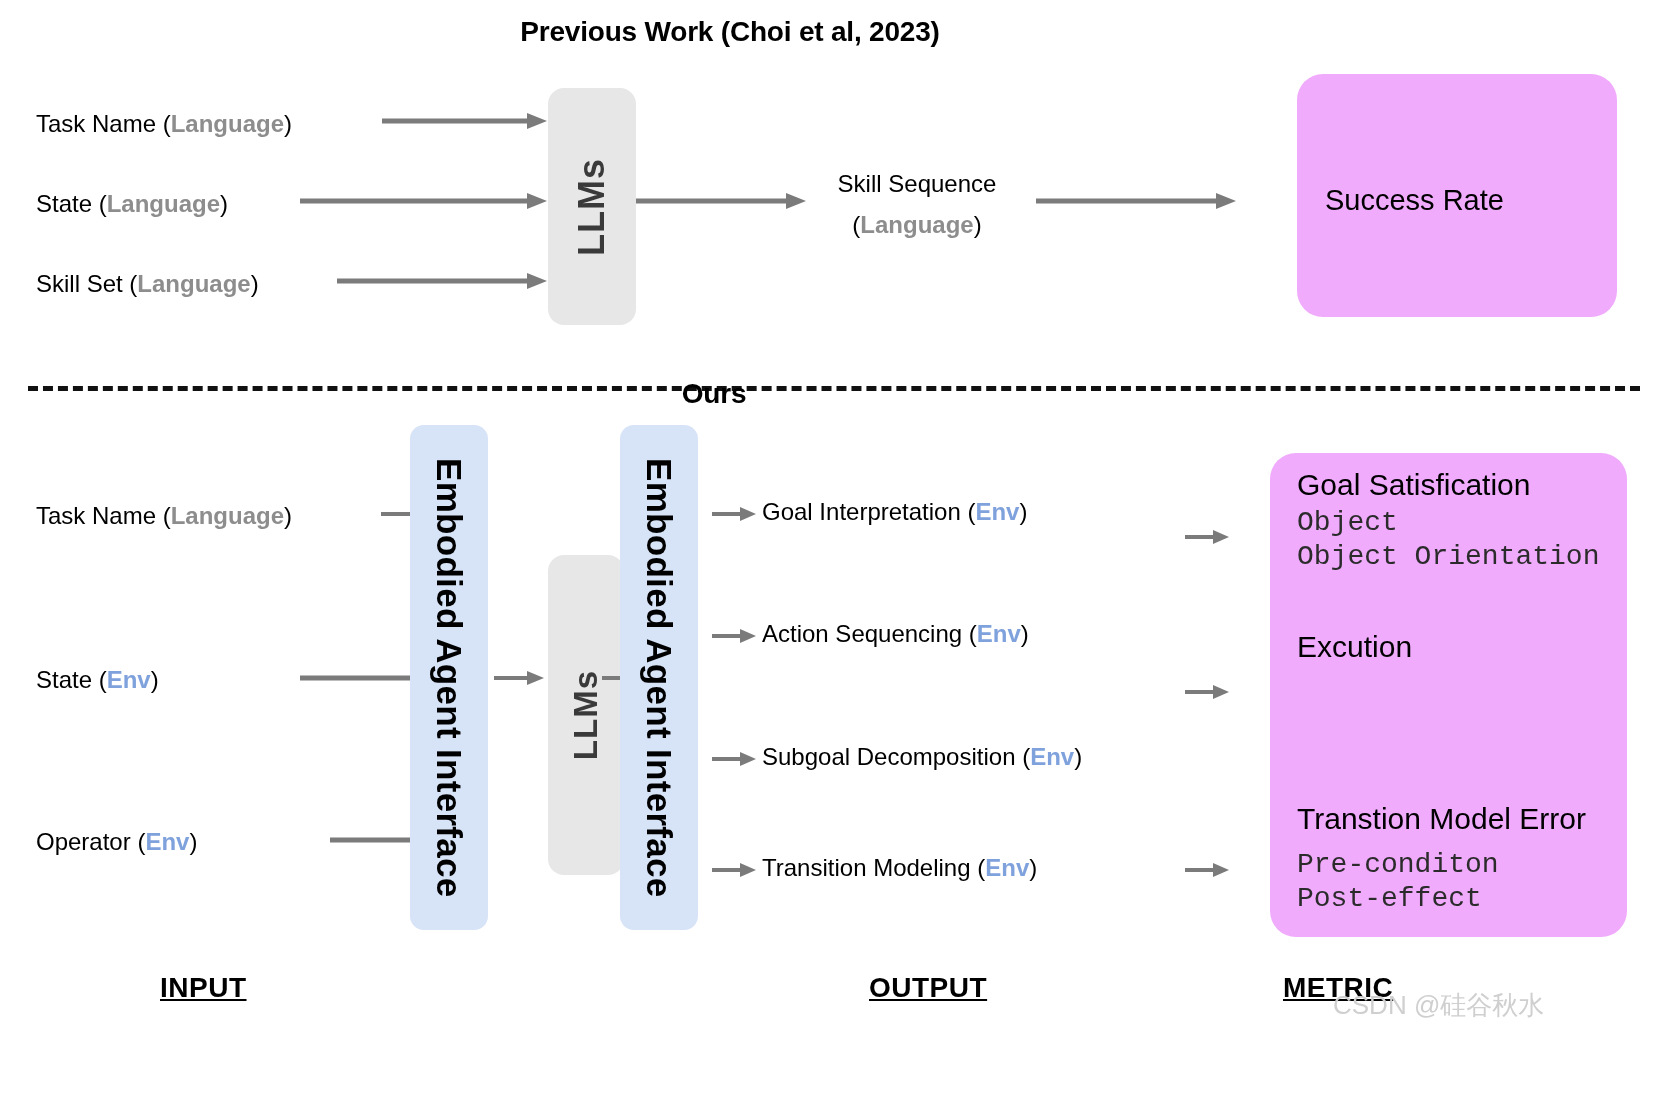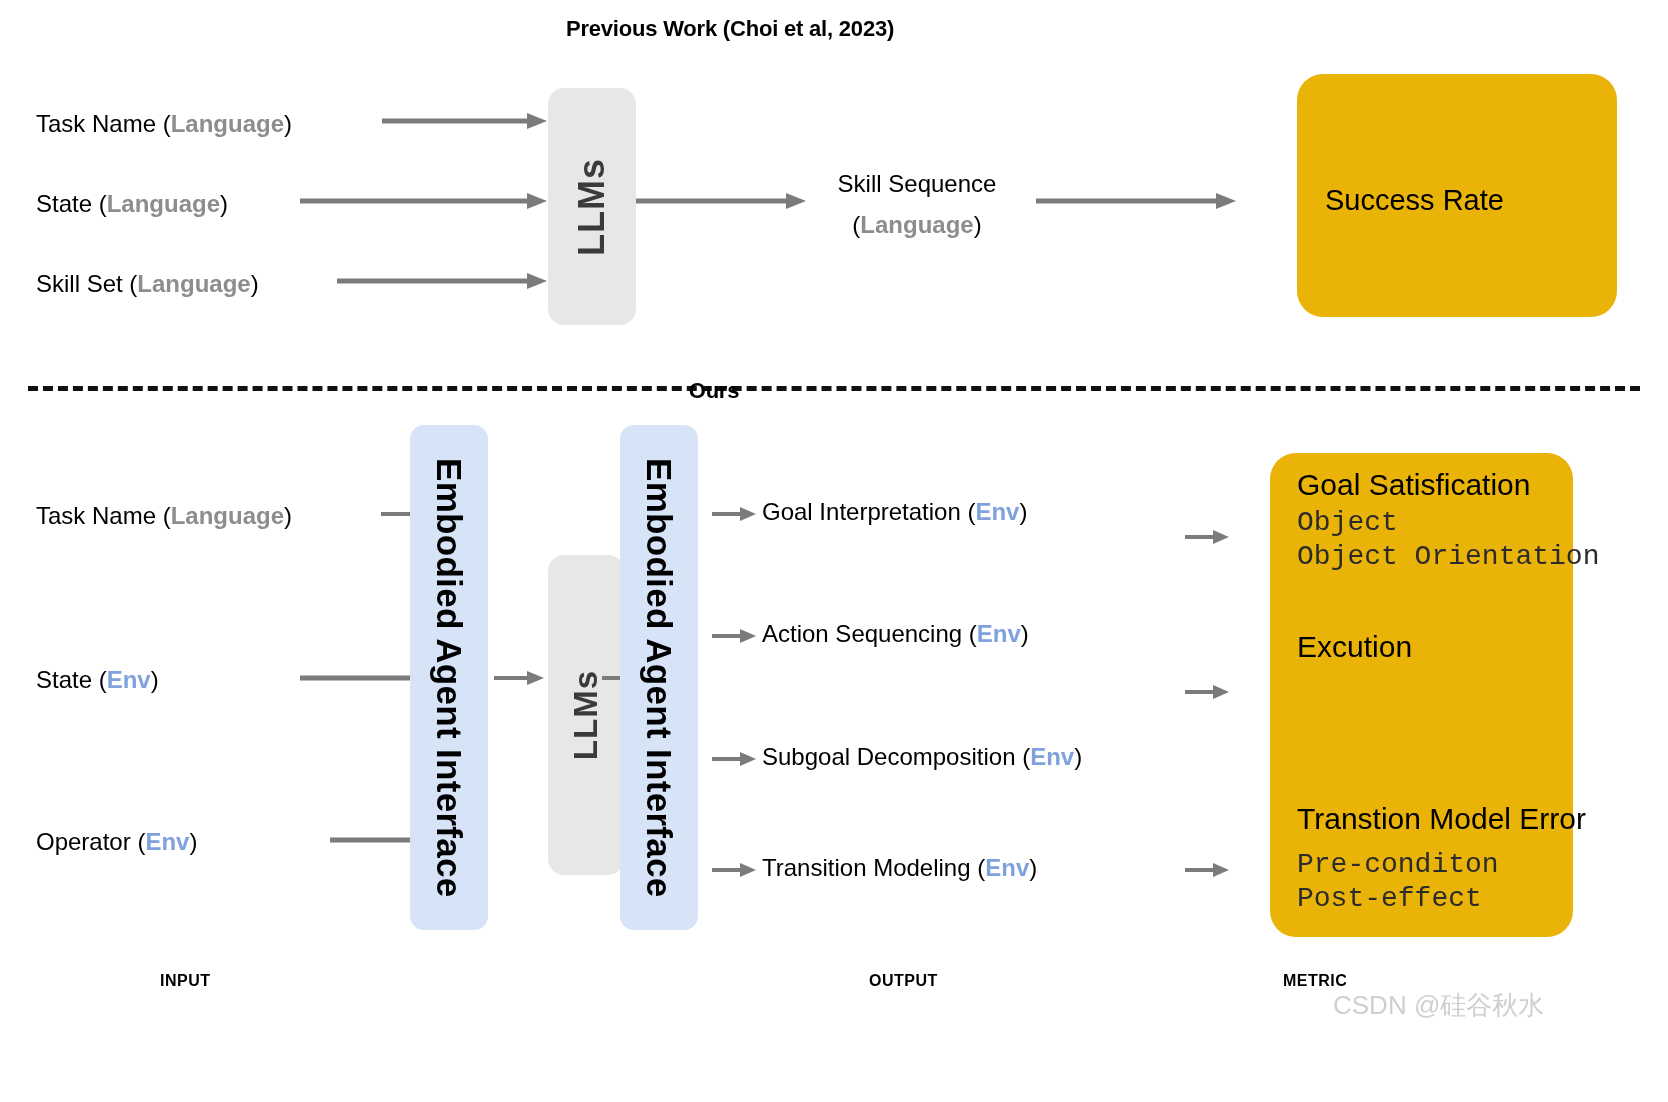--- a/index.html
+++ b/index.html
@@ -5,21 +5,21 @@
   html,body{margin:0;padding:0;background:#ffffff;}
   body{
     width:1668px;height:1102px;position:relative;overflow:hidden;
     font-family:"Liberation Sans","DejaVu Sans",sans-serif;
     color:#000;
   }
   .abs{position:absolute;}
 
   
   .section-title{
-    font-weight:bold;font-size:22px;letter-spacing:-0.2px;
+    font-weight:bold;font-size:28px;letter-spacing:-0.2px;
     text-align:center;white-space:nowrap;
   }
   #prev-title{left:0;top:16px;width:1460px;}
   #ours-title{left:0;top:378px;width:1428px;}
 
   
   #divider{
     left:28px;top:386px;width:1612px;height:0;
     border-top:5px dashed #111;
   }
@@ -51,42 +51,42 @@
   .eai-box{
     background:#d7e3f7;border-radius:14px;
     display:flex;align-items:center;justify-content:center;
   }
   .eai-box span{
     font-weight:bold;font-size:35px;color:#000;
     writing-mode:vertical-rl;text-orientation:mixed;
     white-space:nowrap;letter-spacing:0.3px;
   }
   .metric-box{
-    background:#eab308;border-radius:26px;
+    background:#f0abfc;border-radius:26px;
   }
   #success-box{
     left:1297px;top:74px;width:320px;height:243px;
   }
   #success-label{
     position:absolute;left:28px;top:110px;font-size:29px;white-space:nowrap;
   }
   #metric-box{
-    left:1270px;top:453px;width:303px;height:484px;
+    left:1270px;top:453px;width:357px;height:484px;
   }
   .m-head{
     font-size:30px;font-weight:400;white-space:nowrap;line-height:1.1;
   }
   .m-item{
     font-family:"Liberation Mono","DejaVu Sans Mono",monospace;
     font-size:28px;color:#2b2b2b;white-space:nowrap;line-height:1.22;
   }
 
   
   .caption{
-    font-weight:bold;font-size:16px;letter-spacing:0.5px;white-space:nowrap;
+    font-weight:bold;font-size:28px;letter-spacing:0.5px;white-space:nowrap;text-decoration:underline;
   }
 
   
   #watermark{
     left:1333px;top:988px;font-size:26px;color:#cfcfcf;white-space:nowrap;
   }
 </style>
 </head>
 <body>
 

